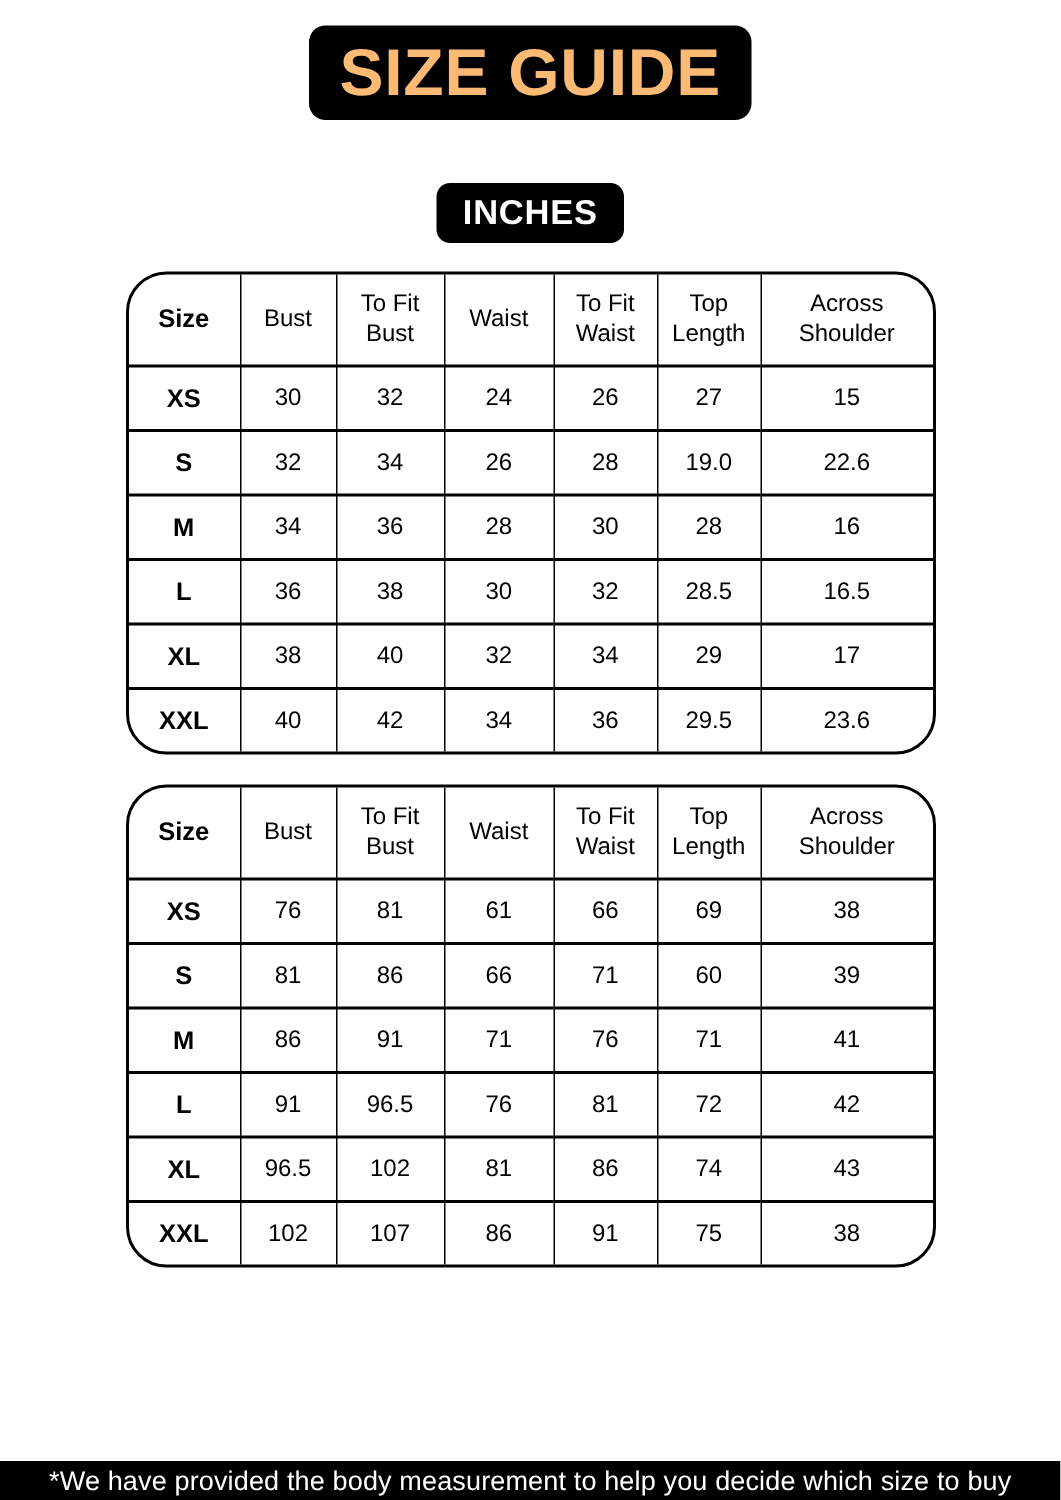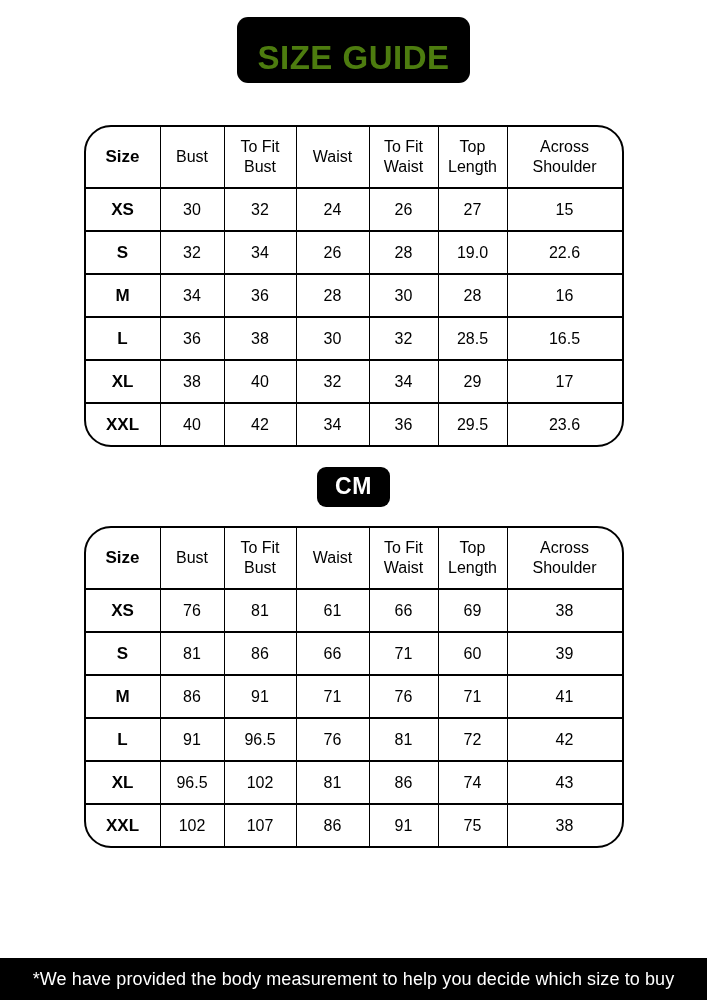--- a/index.html
+++ b/index.html
@@ -10,25 +10,25 @@
     background: #ffffff;
     font-family: "Liberation Sans", sans-serif;
     color: #000000;
     position: relative;
     overflow: hidden;
   }
   .header { text-align: center; padding-top: 17px; }
   .title-badge {
     display: inline-block;
     background: #000000;
-    color: #4d7c0f;
+    color: #fdba74;
     font-weight: bold;
-    font-size: 33px;
+    font-size: 44px;
     line-height: 1;
-    padding: 24px 20px 9px 20px;
+    padding: 10px 20px 9px 20px;
     border-radius: 11px;
     letter-spacing: 0.5px;
   }
   .subtitle {
     font-size: 26px;
     font-weight: bold;
     margin-top: 5px;
     letter-spacing: 0.2px;
   }
   .unit-section { text-align: center; }
@@ -68,38 +68,39 @@
   table.size-table td { height: 43px; }
   table.size-table th + th,
   table.size-table td + td { border-left: 1.5px solid #000000; }
   table.size-table tbody tr th,
   table.size-table tbody tr td { border-top: 2px solid #000000; }
   table.size-table .size-head,
   table.size-table .size-cell { font-weight: bold; font-size: 17px; }
   .footer-bar {
     position: absolute;
     left: 0; right: 0; bottom: 0;
-    height: 42px;
+    height: 26px;
     background: #000000;
     color: #ffffff;
     display: flex;
     align-items: center;
     justify-content: center;
     font-size: 18px;
     letter-spacing: 0.1px;
   }
 </style>
 </head>
 <body>
 
 <div class="header">
   <div class="title-badge">SIZE GUIDE</div>
 </div>
 
 <div class="unit-section inches">
+  <div class="unit-badge">INCHES</div>
   <div class="table-wrap">
     <table class="size-table">
       <colgroup>
         <col style="width:74px">
           <col style="width:64px">
           <col style="width:72px">
         <col style="width:73px">
           <col style="width:69px">
           <col style="width:69px">
         <col style="width:115px">
@@ -169,21 +170,20 @@
             <td class="value-cell">36</td>
             <td class="value-cell">29.5</td>
             <td class="value-cell">23.6</td>
           </tr>
         </tbody>
     </table>
   </div>
 </div>
 
 <div class="unit-section cm">
-  <div class="unit-badge">CM</div>
   <div class="table-wrap">
     <table class="size-table">
       <colgroup>
         <col style="width:74px">
           <col style="width:64px">
           <col style="width:72px">
         <col style="width:73px">
           <col style="width:69px">
           <col style="width:69px">
         <col style="width:115px">

